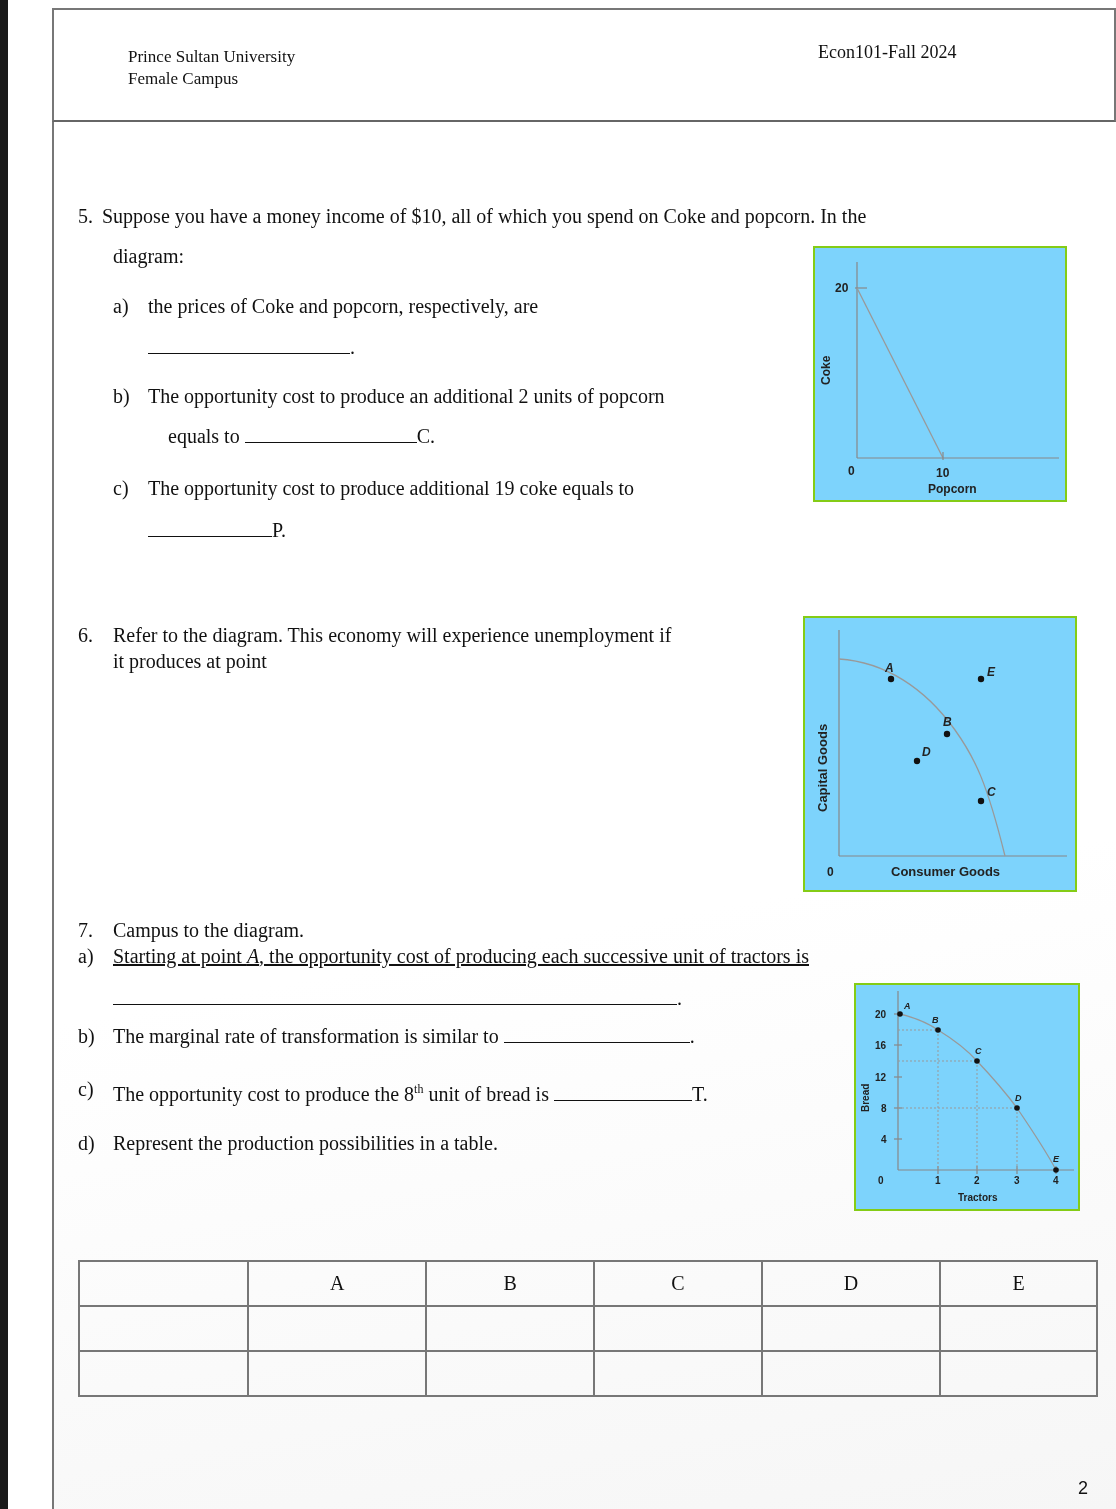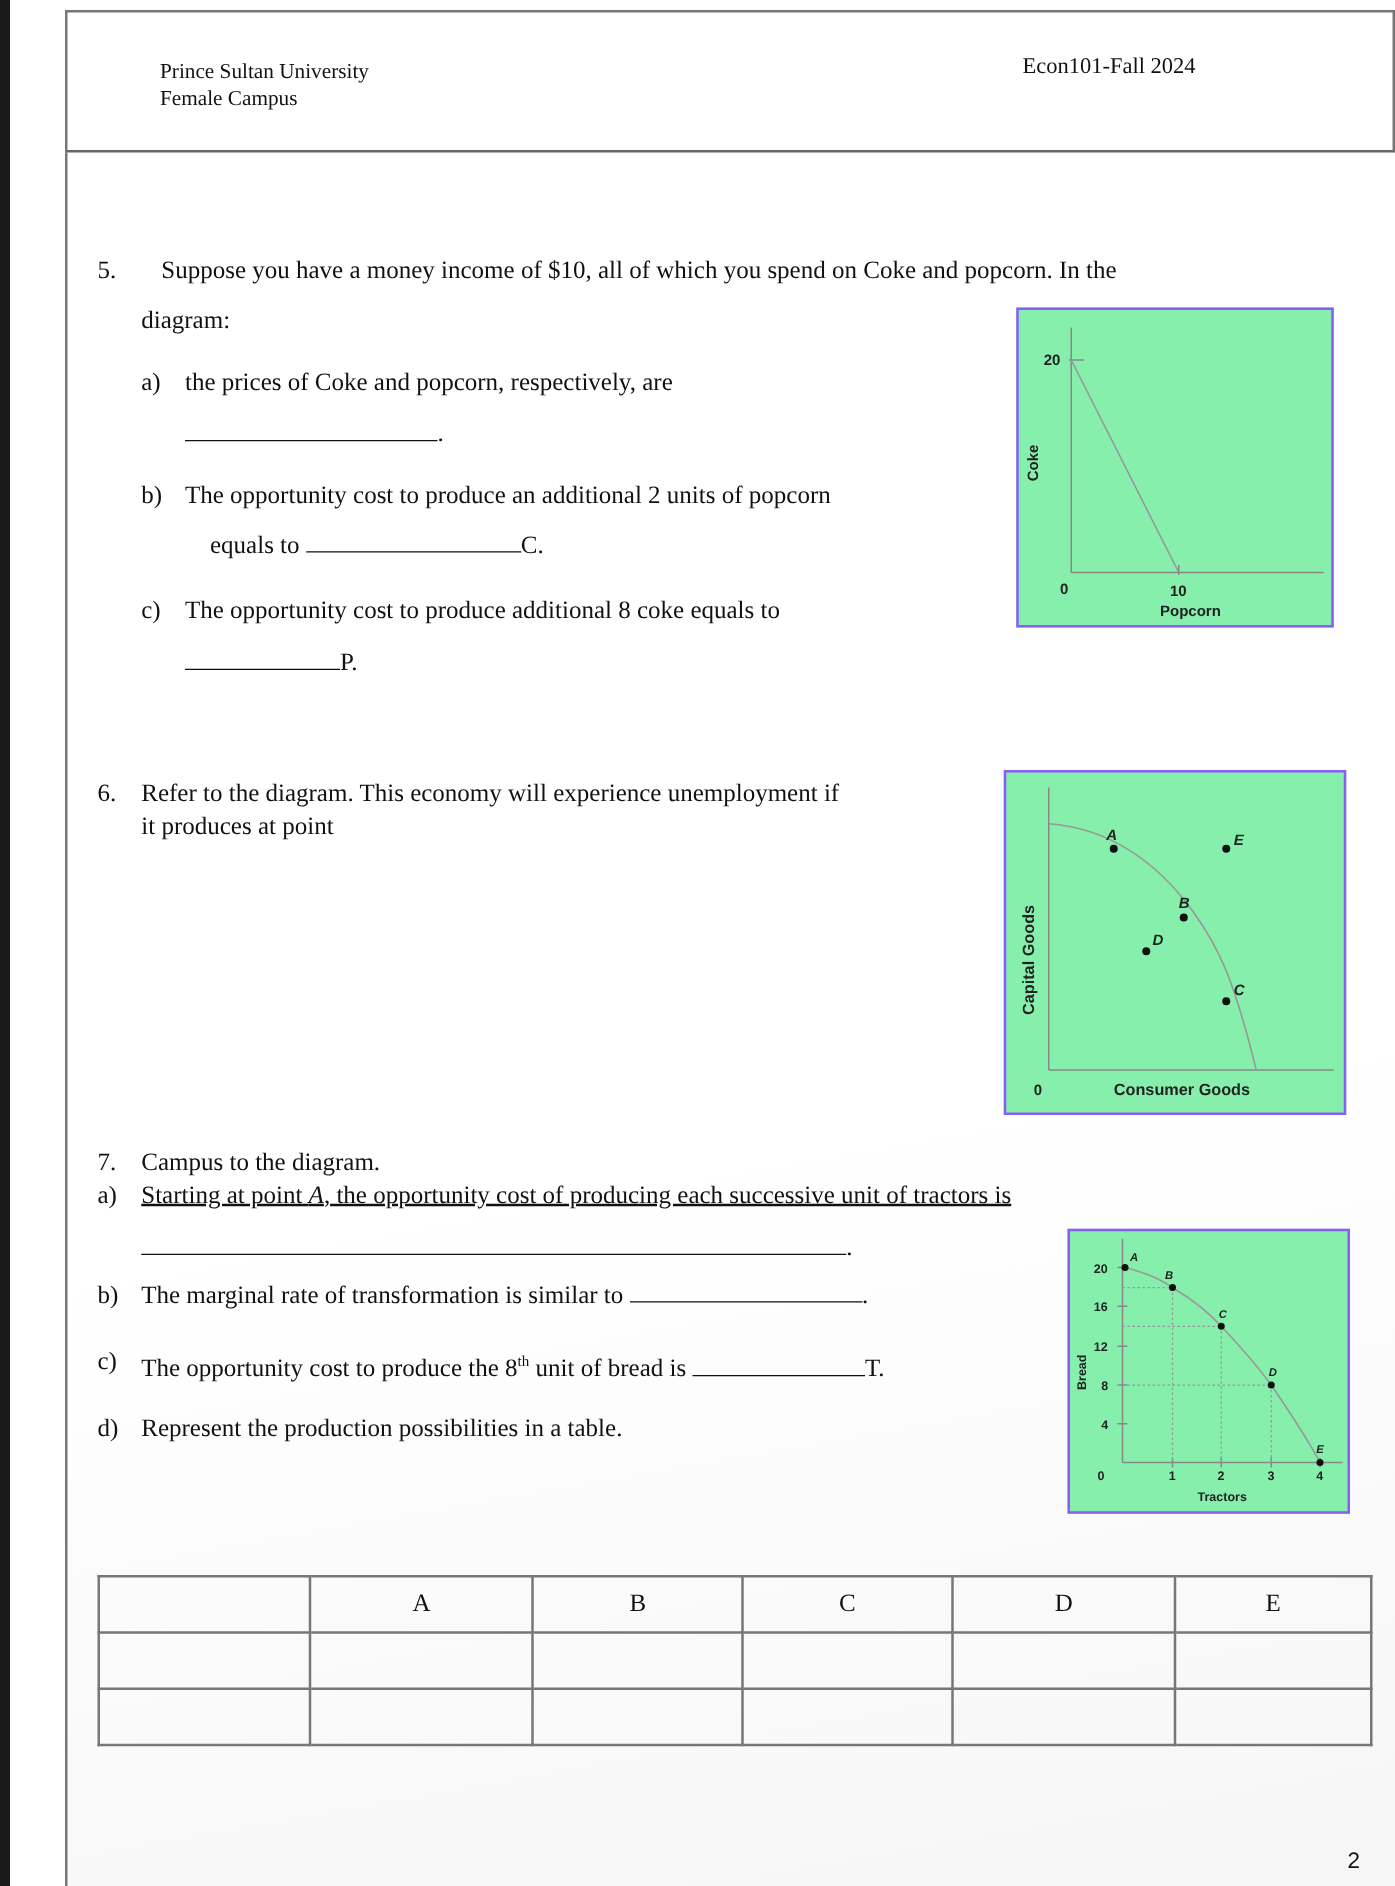--- a/index.html
+++ b/index.html
@@ -18,59 +18,59 @@
   .hdr-right { position:absolute; left:764px; top:32px; font-size:18px; }
   .logo { position:absolute; left:432px; top:18px; width:270px; height:80px; }
   .logo .ar { position:absolute; left:0; top:0; width:190px; text-align:right; font-size:22px; color:#2c4d7e; font-family:"DejaVu Sans", sans-serif; }
   .logo .en { position:absolute; left:0; top:24px; width:190px; text-align:right; font-size:27px; color:#2c4d7e; letter-spacing:-0.5px; }
   .logo .uni { position:absolute; left:30px; top:54px; font-size:14px; color:#d3a23d; letter-spacing:4px; }
   .logo .badge { position:absolute; left:196px; top:2px; width:60px; height:76px; border-radius:8px;
     background:linear-gradient(135deg,#2f73b6 0%,#9cc6e6 55%,#3a6aa0 100%); }
   .logo .badge .est { position:absolute; left:4px; bottom:10px; font-size:5px; color:#fff; font-family:"DejaVu Sans", sans-serif; }
   .q { position:absolute; font-size:20px; line-height:26px; }
   .blank { display:inline-block; border-bottom:1px solid #111; height:18px; vertical-align:baseline; }
-  .chart { position:absolute; background:#86efac; border:2px solid #8b5cf6; }
+  .chart { position:absolute; background:#7dd3fc; border:2px solid #84cc16; }
   .chart svg { display:block; }
   table.pp { position:absolute; left:78px; top:1260px; width:1020px; border-collapse:collapse; }
   table.pp td { border:2px solid #777; height:41px; text-align:center; font-size:20px; font-family:"Liberation Serif", serif; }
   .pagenum { position:absolute; left:1078px; top:1478px; font-size:18px; font-family:"Liberation Sans", sans-serif; }
 </style>
 </head>
 <body>
 
 <div class="left-strip"></div>
 <div class="page"></div>
 
 <div class="header">
   <div class="hdr-left">
     <div>Prince Sultan University</div>
     <div>Female Campus</div>
   </div>
   <div class="hdr-right">Econ101-Fall 2024</div>
 </div>
 
 <div class="q" style="left:78px; top:203px;">5.</div>
-<div class="q" style="left:129px; top:203px; width:960px;">Suppose you have a money income of $10, all of which you spend on Coke and popcorn. In the</div>
+<div class="q" style="left:102px; top:203px; width:960px;">Suppose you have a money income of $10, all of which you spend on Coke and popcorn. In the</div>
 <div class="q" style="left:113px; top:243px;">diagram:</div>
 
 <div class="q" style="left:113px; top:293px;">a)</div>
 <div class="q" style="left:148px; top:293px;">the prices of Coke and popcorn, respectively, are</div>
 <div class="q" style="left:148px; top:334px;">
   <span class="blank" style="width:202px;"></span><span>.</span>
 </div>
 
 <div class="q" style="left:113px; top:383px;">b)</div>
 <div class="q" style="left:148px; top:383px;">The opportunity cost to produce an additional 2 units of popcorn</div>
 <div class="q" style="left:148px; top:423px;margin-left:20px;">
   <span>equals to</span>
   <span class="blank" style="width:172px;"></span><span>C.</span>
 </div>
 
 <div class="q" style="left:113px; top:475px;">c)</div>
-<div class="q" style="left:148px; top:475px;">The opportunity cost to produce additional 8 coke equals to</div>
+<div class="q" style="left:148px; top:475px;">The opportunity cost to produce additional 19 coke equals to</div>
 <div class="q" style="left:148px; top:517px;">
   <span class="blank" style="width:124px;"></span><span>P.</span>
 </div>
 
 <div class="chart" style="left:813px; top:246px; width:250px; height:252px;">
   <svg width="250" height="252" viewBox="0 0 250 252" font-family="Liberation Sans, sans-serif" font-weight="bold">
     <line x1="42" y1="14" x2="42" y2="210" stroke="#888" stroke-width="1.2"></line>
     <line x1="42" y1="210" x2="244" y2="210" stroke="#888" stroke-width="1.2"></line>
     <line x1="40" y1="40" x2="52" y2="40" stroke="#888" stroke-width="1.2"></line>
     <line x1="42" y1="40" x2="128" y2="210" stroke="#999" stroke-width="1.3"></line>

